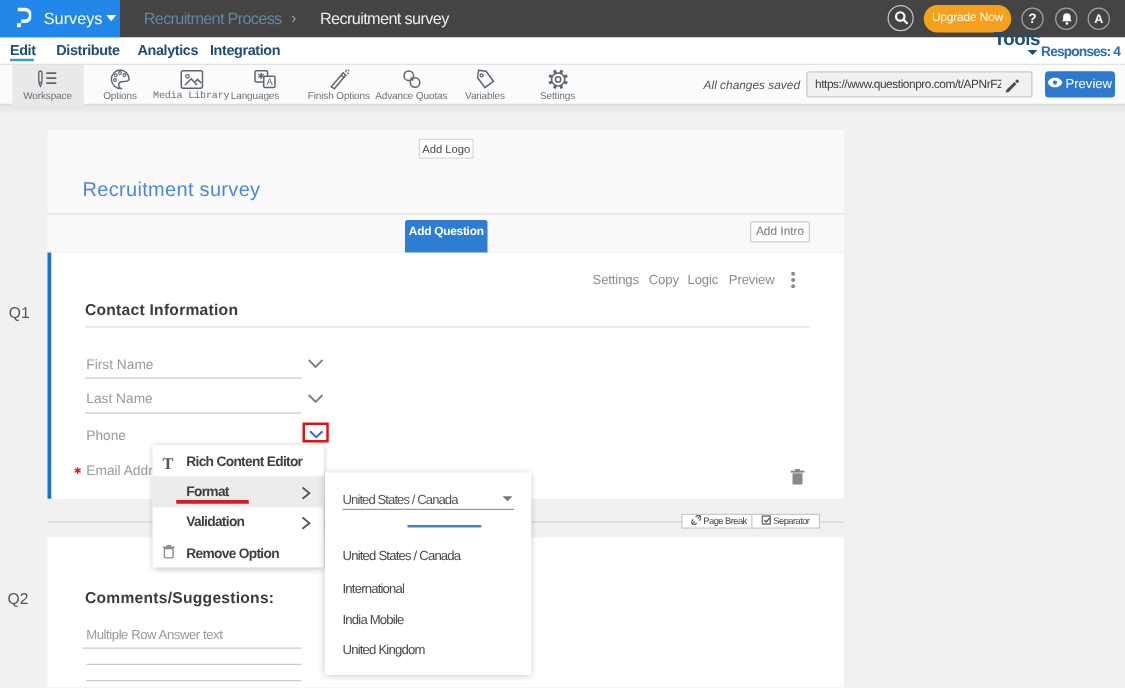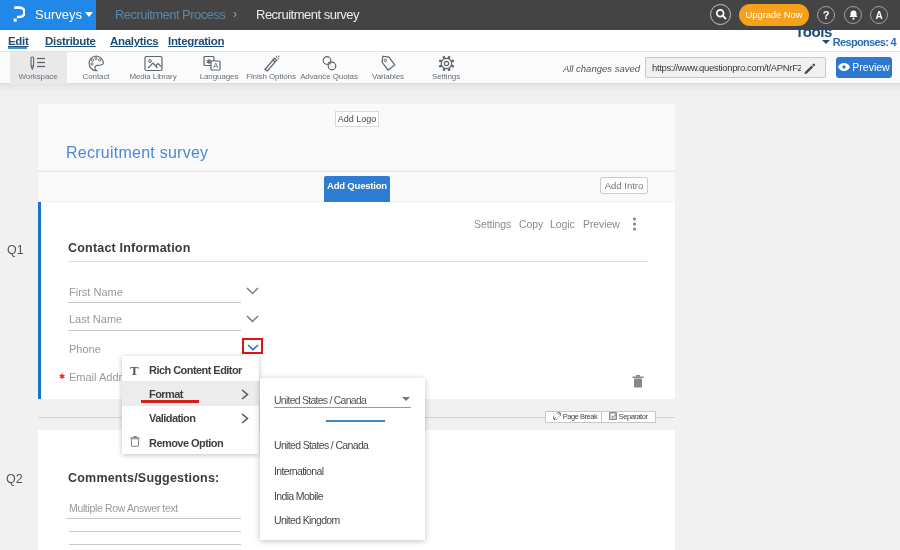--- a/index.html
+++ b/index.html
@@ -11,21 +11,21 @@
 #logoblock { left:0; top:0; width:96px; height:30px; background:#2187e8; }
 #surveys { left:35px; top:7px; color:#fff; font-size:13px; }
 #scaret { left:85px; top:12px; width:0; height:0; border-left:4.5px solid transparent; border-right:4.5px solid transparent; border-top:5px solid #fff; }
 #bc1 { left:115px; top:7px; color:#5d87a4; font-size:13px; letter-spacing:-0.55px; }
 #bcsep { left:233px; top:7px; color:#97a0a6; font-size:12px; }
 #bc2 { left:256px; top:7px; color:#ededed; font-size:13px; letter-spacing:-0.5px; }
 .circ { border:1.2px solid #9f9f9f; border-radius:50%; color:#fff; text-align:center; }
 #upgr { left:739px; top:4px; width:70px; height:22px; background:#f6a11b; border-radius:11px; color:#fff; font-size:9.5px; font-weight:normal; text-align:center; line-height:22px; letter-spacing:-0.1px; }
 
 #nav { left:0; top:30px; width:900px; height:22px; background:#fff; border-bottom:1px solid #e2e2e2; }
-.navtab { top:35px; color:#1d4d74; font-size:11.5px; font-weight:bold; letter-spacing:-0.3px;text-decoration:underline; }
+.navtab { top:35px; color:#1d4d74; font-size:11.5px; font-weight:bold; letter-spacing:-0.3px; }
 #edithl { left:8px; top:47px; width:19px; height:2px; background:#3e97d3; }
 #tools { left:795px; top:23px; color:#1d4d74; font-size:15px; font-weight:bold; letter-spacing:-0.4px; }
 #tcaret { left:822px; top:40px; width:0; height:0; border-left:4px solid transparent; border-right:4px solid transparent; border-top:4.5px solid #1d4d74; }
 #resp { right:4px; top:36px; color:#2a6db5; font-size:11px; font-weight:bold; letter-spacing:-0.7px; }
 
 #toolbar { left:0; top:52px; width:900px; height:32px; background:#fbfbfb; border-bottom:1px solid #dcdcdc; }
 #wscell { left:10px; top:52px; width:57px; height:32px; background:#e9e9e9; }
 .ticon { top:55px; height:17px; }
 .tlabel { top:72px; font-size:8px; color:#68727b; text-align:center; width:80px; letter-spacing:-0.1px; }
 #saved { left:520px; top:63px; width:120px; text-align:right; font-style:italic; color:#555; font-size:9.5px; }
@@ -116,35 +116,35 @@
   <line x1="8" y1="11.5" x2="16" y2="11.5" stroke="#5b6670" stroke-width="1.3"></line>
 </svg>
 <div class="abs tlabel" style="left:-2px;">Workspace</div>
 <svg class="abs ticon" style="left:88px;" width="17" height="17" viewBox="0 0 17 17">
   <path d="M8.3 1 a7.4 7.4 0 1 0 0.4 14.8 c-2.6-1.6-2.4-4.6 0.3-5.4 c2-0.6 5.2 0.6 6.3-1.8 a7.4 7.4 0 0 0 -7-7.6 z" fill="none" stroke="#5b6670" stroke-width="1.1"></path>
   <circle cx="4.6" cy="5.2" r="1.15" fill="none" stroke="#5b6670" stroke-width="0.9"></circle>
   <circle cx="8" cy="3.4" r="1.15" fill="none" stroke="#5b6670" stroke-width="0.9"></circle>
   <circle cx="11.6" cy="5" r="1.15" fill="none" stroke="#5b6670" stroke-width="0.9"></circle>
   <circle cx="4" cy="9" r="1.15" fill="none" stroke="#5b6670" stroke-width="0.9"></circle>
 </svg>
-<div class="abs tlabel" style="left:56px;">Contact</div>
+<div class="abs tlabel" style="left:56px;">Options</div>
 <svg class="abs ticon" style="left:144px;" width="19" height="17" viewBox="0 0 19 17">
   <rect x="1" y="1.5" width="17" height="14" rx="1.5" fill="none" stroke="#5b6670" stroke-width="1.2"></rect>
   <circle cx="6" cy="6" r="1.4" fill="none" stroke="#5b6670" stroke-width="1"></circle>
   <path d="M4 13 l5-5 4.5 5" fill="none" stroke="#5b6670" stroke-width="1.2"></path>
   <path d="M11.5 11 l2.5-2.5 3 3" fill="none" stroke="#5b6670" stroke-width="1.2"></path>
 </svg>
-<div class="abs tlabel" style="left:113px;">Media Library</div>
+<div class="abs tlabel" style="left:113px;font-family:Liberation Mono, monospace;">Media Library</div>
 <svg class="abs ticon" style="left:203px;" width="18" height="17" viewBox="0 0 18 17">
   <rect x="1" y="1.5" width="10" height="9" rx="1" fill="none" stroke="#5b6670" stroke-width="1.2"></rect>
   <text x="3" y="8.5" font-size="7" fill="#5b6670" font-family="Liberation Sans">✱</text>
   <rect x="8" y="6" width="9" height="9" rx="1" fill="#fbfbfb" stroke="#5b6670" stroke-width="1.2"></rect>
   <text x="10.2" y="13" font-size="7.5" fill="#5b6670" font-family="Liberation Sans">A</text>
 </svg>
-<div class="abs tlabel" style="left:179px;">Languages</div>
+<div class="abs tlabel" style="left:164px;">Languages</div>
 <svg class="abs ticon" style="left:262px;" width="18" height="17" viewBox="0 0 18 17">
   <path d="M3 14.5 L11 5 l2 2 L5.5 16 z" fill="none" stroke="#5b6670" stroke-width="1.2"></path>
   <path d="M11 5 l1.5-1.8 2.2 2 -1.8 1.7" fill="none" stroke="#5b6670" stroke-width="1.2"></path>
   <line x1="14.5" y1="0.8" x2="15" y2="2.8" stroke="#5b6670" stroke-width="1"></line>
   <line x1="17.2" y1="3.2" x2="15.6" y2="4" stroke="#5b6670" stroke-width="1"></line>
   <circle cx="16.8" cy="1.2" r="0.7" fill="#5b6670"></circle>
 </svg>
 <div class="abs tlabel" style="left:231px;">Finish Options</div>
 <svg class="abs ticon" style="left:321px;" width="17" height="17" viewBox="0 0 17 17">
   <circle cx="6" cy="5.5" r="3.8" fill="none" stroke="#5b6670" stroke-width="1.2"></circle>

